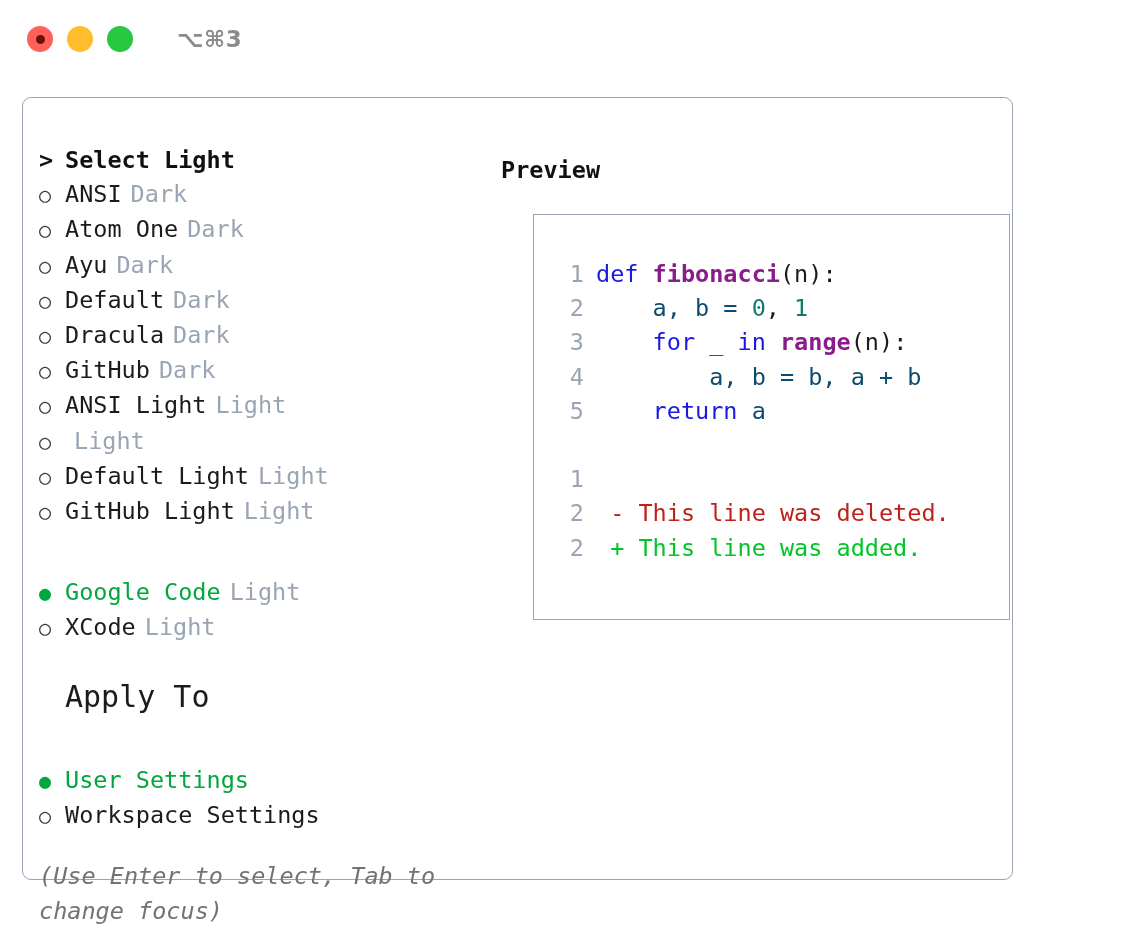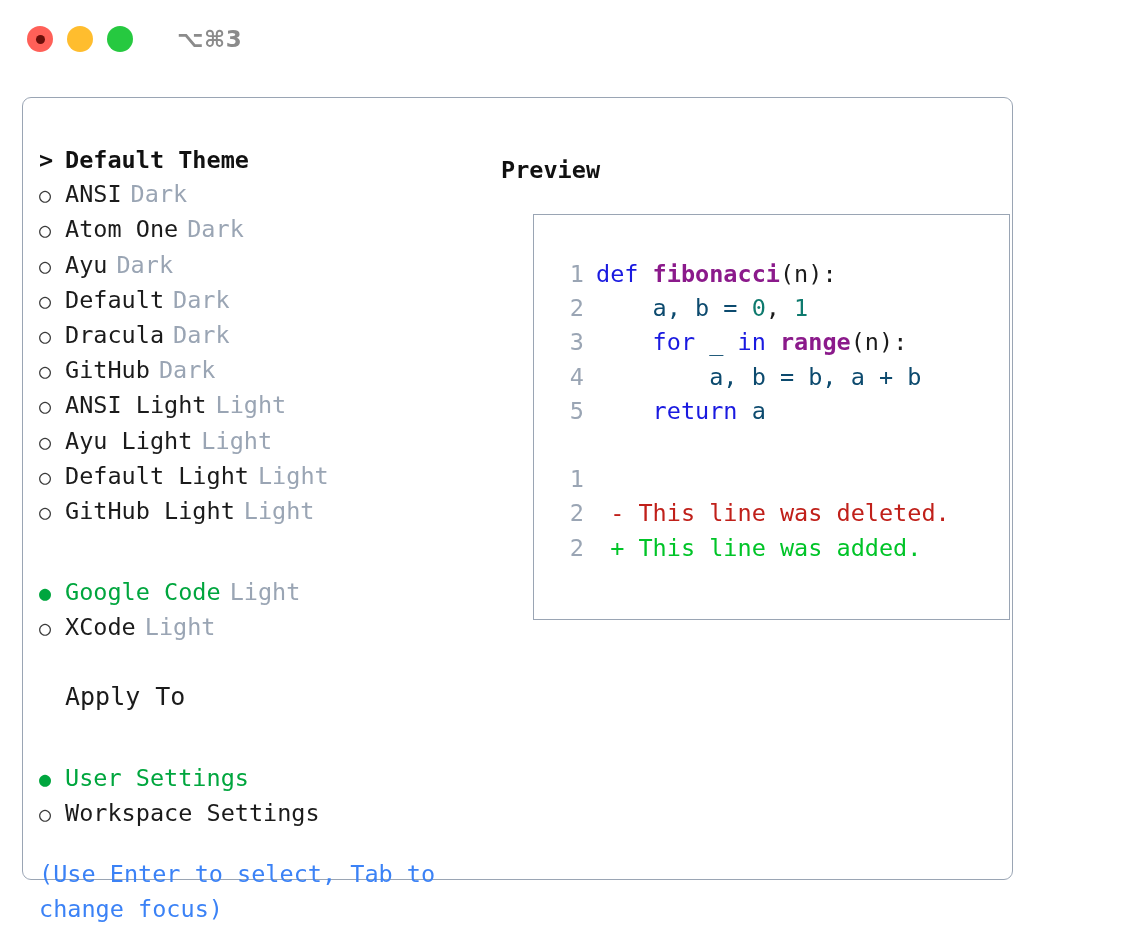--- a/index.html
+++ b/index.html
@@ -118,37 +118,38 @@
   .bullet.blank  { color: transparent; }
 
   .section-head {
     font-weight: 700;
     color: #111111;
     font-size: 23.5px;
   }
   .section-head-plain {
     font-weight: 400;
     color: #1b1b1b;
-    font-size: 25px;
+    font-size: 30px;
   }
   .item-name { color: #1b1b1b; }
   .item-name.selected { color: #00a63e; margin-top: 46px; }
   .item-tag {
     color: #9aa5b4;
     margin-left: 9px;
   }
 
   .spacer-line { height: 34.2px; }
 
   #hint-text {
     margin-top: 26px;
     font-size: 23.5px;
     line-height: 34.2px;
-    color: #3b82f6;
+    color: #737373;
     width: 420px;
+    font-style: italic;
   }
 
   
   #right-col {
     position: absolute;
     left: 478px;
     top: 55px;
   }
   #preview-title {
     font-size: 23.5px;
@@ -215,32 +216,32 @@
     <div id="shortcut-label">⌥⌘3</div>
   </div>
 
   <div id="panel">
     <div id="panel-inner">
 
       <div id="left-col">
 
         <div class="list-line">
           <span class="bullet arrow">&gt;</span>
-          <span class="section-head">Default Theme</span>
+          <span class="section-head">Select Light</span>
         </div>
 
         <div id="theme-list">
             <div class="list-line"><span class="bullet">○</span><span class="item-name">ANSI</span><span class="item-tag">Dark</span></div>
             <div class="list-line"><span class="bullet">○</span><span class="item-name">Atom One</span><span class="item-tag">Dark</span></div>
             <div class="list-line"><span class="bullet">○</span><span class="item-name">Ayu</span><span class="item-tag">Dark</span></div>
             <div class="list-line"><span class="bullet">○</span><span class="item-name">Default</span><span class="item-tag">Dark</span></div>
             <div class="list-line"><span class="bullet">○</span><span class="item-name">Dracula</span><span class="item-tag">Dark</span></div>
             <div class="list-line"><span class="bullet">○</span><span class="item-name">GitHub</span><span class="item-tag">Dark</span></div>
             <div class="list-line"><span class="bullet">○</span><span class="item-name">ANSI Light</span><span class="item-tag">Light</span></div>
-            <div class="list-line"><span class="bullet">○</span><span class="item-name">Ayu Light</span><span class="item-tag">Light</span></div>
+            <div class="list-line"><span class="bullet">○</span><span class="item-tag">Light</span></div>
             <div class="list-line"><span class="bullet">○</span><span class="item-name">Default Light</span><span class="item-tag">Light</span></div>
             <div class="list-line"><span class="bullet">○</span><span class="item-name">GitHub Light</span><span class="item-tag">Light</span></div>
             <div class="list-line"><span class="bullet filled">●</span><span class="item-name selected">Google Code</span><span class="item-tag">Light</span></div>
             <div class="list-line"><span class="bullet">○</span><span class="item-name">XCode</span><span class="item-tag">Light</span></div>
           </div>
 
         <div class="spacer-line"></div>
 
         <div class="list-line">
           <span class="bullet blank">○</span>

